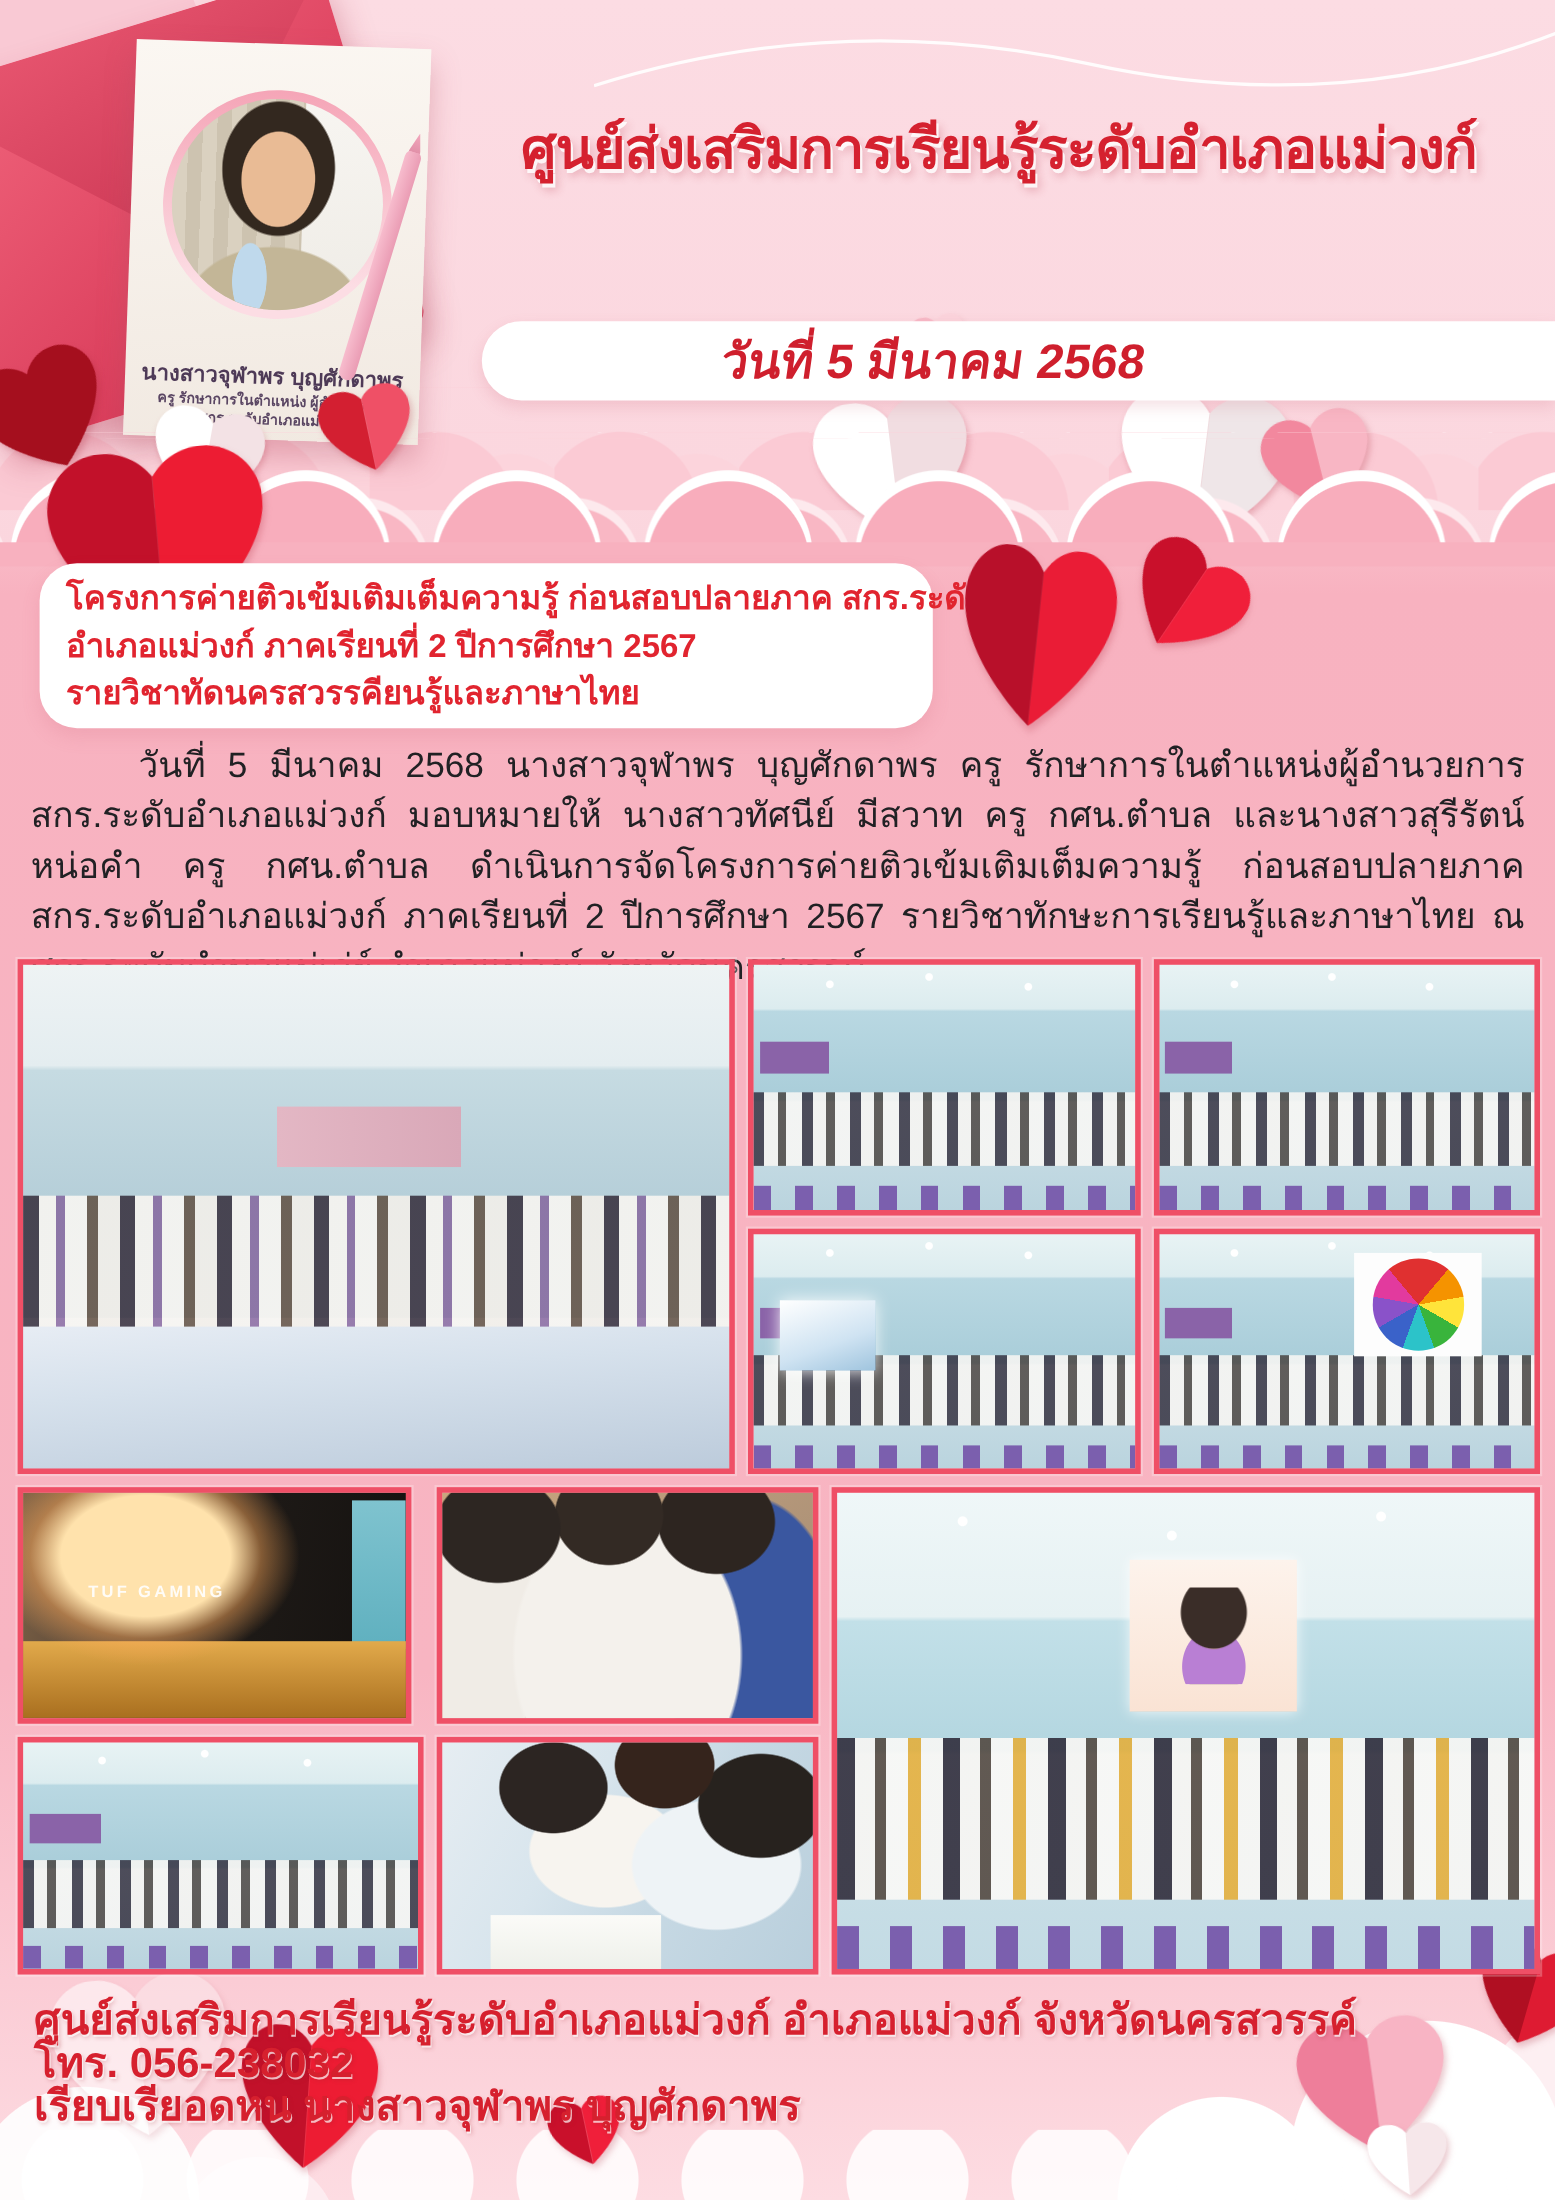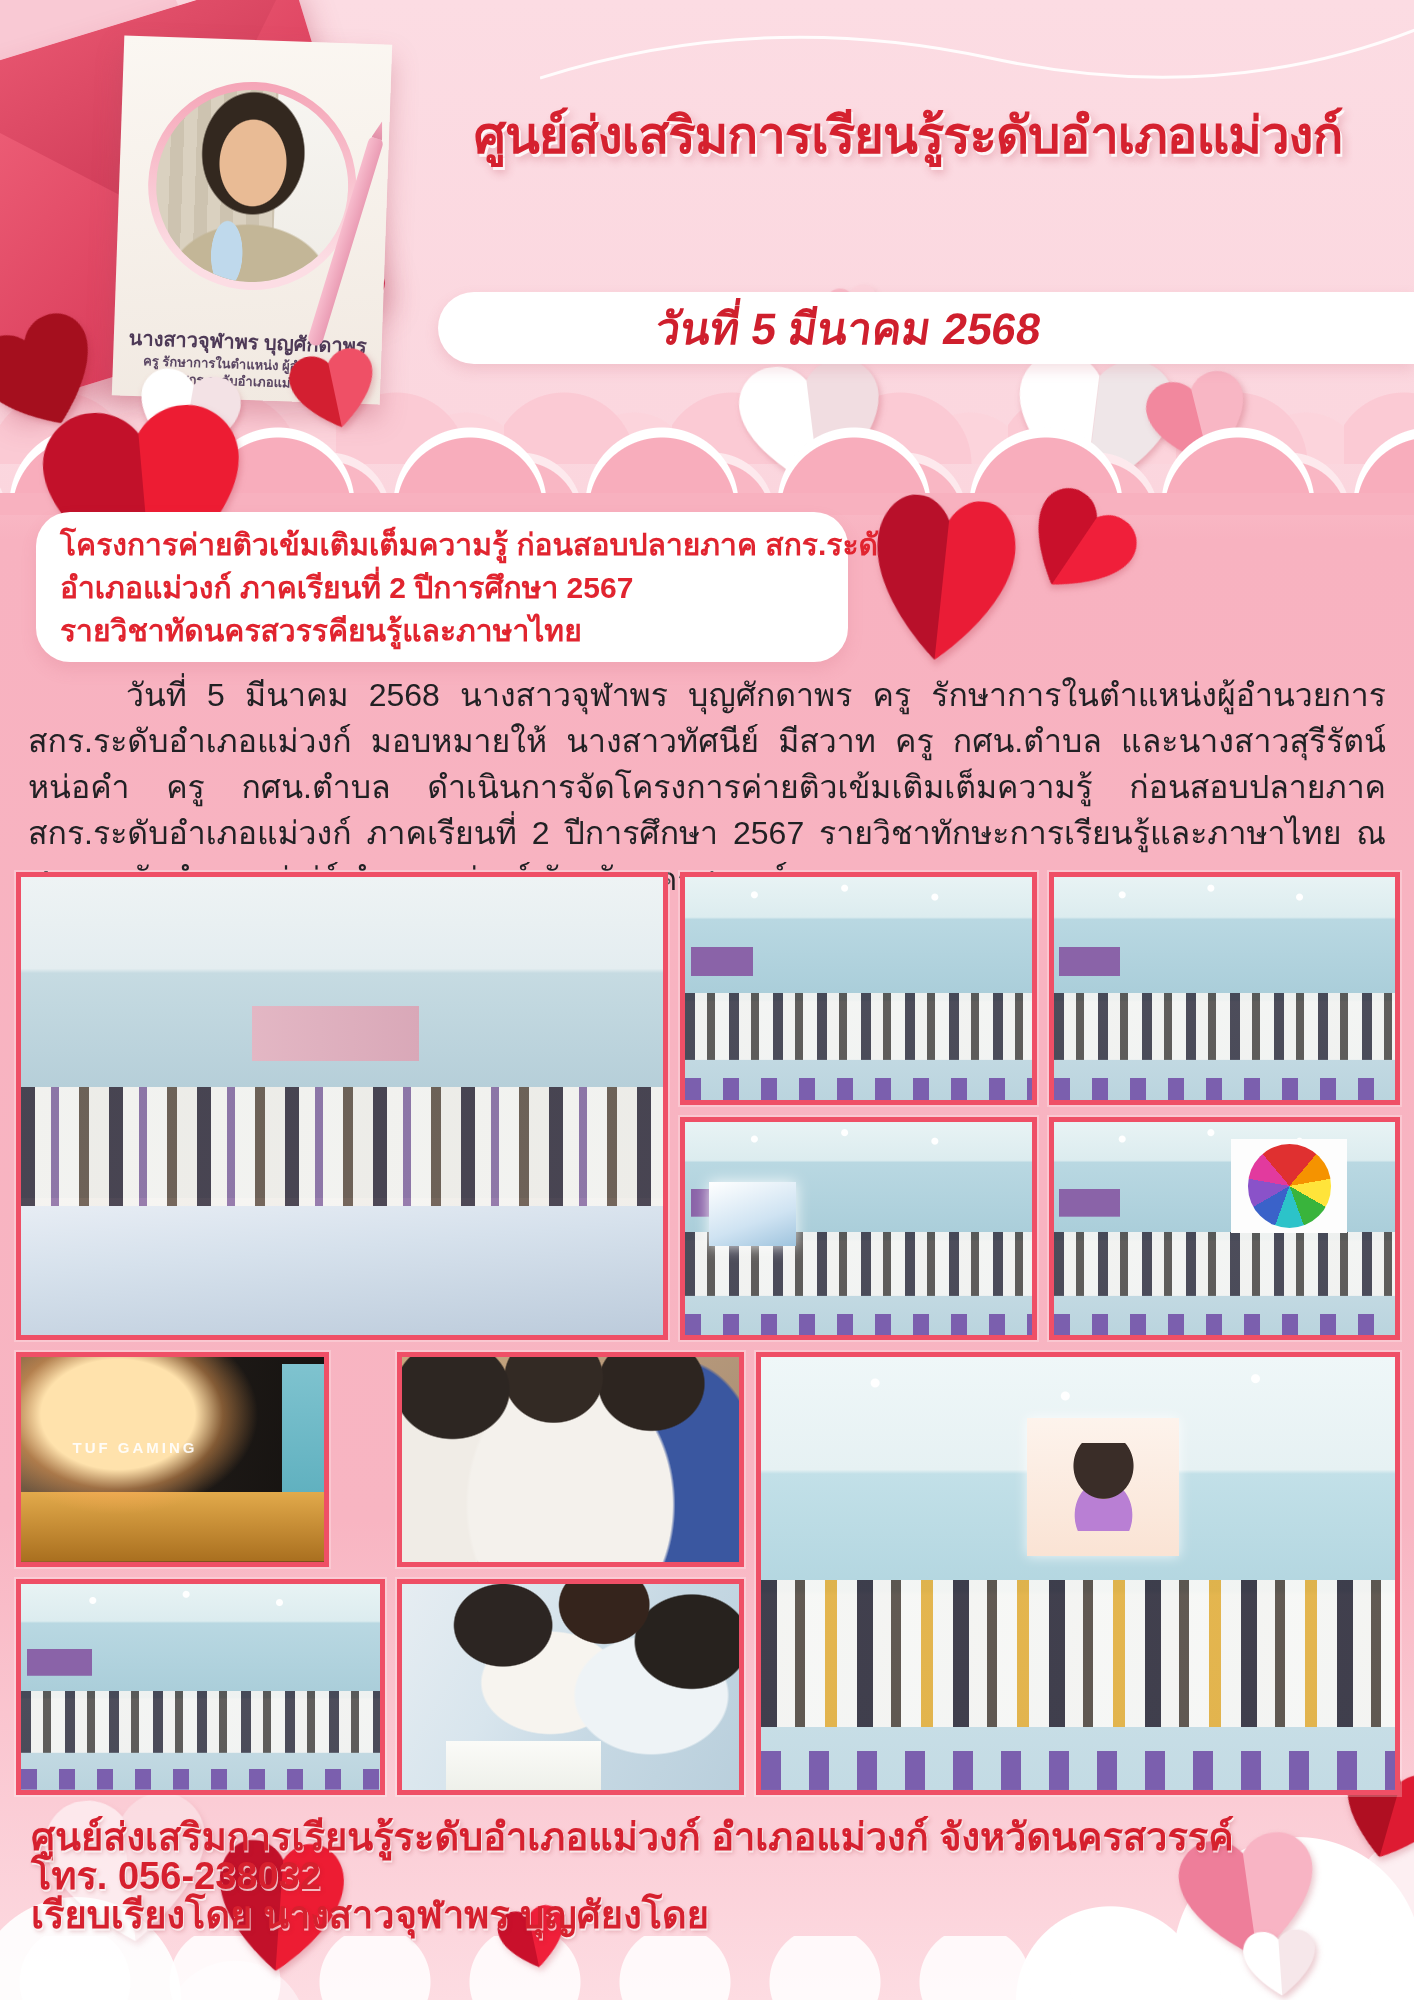--- a/index.html
+++ b/index.html
@@ -82,21 +82,21 @@
       background-color:#bcd4dc;box-shadow:0 0 0 2px rgba(255,255,255,.25);}
   #p1{left:16px;top:872px;width:652px;height:468px;background:
       repeating-linear-gradient(90deg,rgba(52,44,58,.85) 0 14px,rgba(246,244,240,.92) 14px 30px,rgba(126,88,150,.75) 30px 38px,rgba(248,246,242,.9) 38px 58px,rgba(90,70,55,.8) 58px 68px,rgba(244,240,234,.88) 68px 88px) 0 62%/100% 26% no-repeat,
       linear-gradient(175deg,#e9eef5 0%,#d6e1ec 40%,#bccbdb 100%) 0 100%/100% 30% no-repeat,
       linear-gradient(90deg,transparent 36%,#e3b7c4 36%,#d9a8b8 62%,transparent 62%) 0 32%/100% 12% no-repeat,
       linear-gradient(180deg,#eef3f4 0%,#e4edf0 20%,#c6dbe2 21%,#b6cfd9 46%,#c2d5de 100%);}
   #p2{left:680px;top:872px;width:357px;height:233px;}
   #p3{left:1049px;top:872px;width:351px;height:233px;}
   #p4{left:680px;top:1117px;width:357px;height:223px;}
   #p5{left:1049px;top:1117px;width:351px;height:223px;}
-  #p6{left:16px;top:1352px;width:313px;height:215px;background:
+  #p6{left:16px;top:1352px;width:358px;height:215px;background:
       radial-gradient(ellipse 140px 100px at 32% 28%,#ffe2ac 55%,rgba(255,170,90,.45) 75%,transparent 100%),
       linear-gradient(180deg,#e2aa4b 0%,#a96f1f 100%) 0 100%/100% 34% no-repeat,
       linear-gradient(180deg,#7fc3cf,#5fb0bf) 100% 10%/14% 66% no-repeat,
       linear-gradient(100deg,#7c6146 0%,#473a30 35%,#1d1916 60%,#14110f 100%);}
   #p7{left:397px;top:1352px;width:347px;height:215px;background:
       radial-gradient(ellipse 58px 50px at 15% 16%,#2d2622 97%,transparent),
       radial-gradient(ellipse 50px 46px at 45% 10%,#332a24 97%,transparent),
       radial-gradient(ellipse 54px 48px at 74% 13%,#2d2520 97%,transparent),
       radial-gradient(ellipse 105px 135px at 50% 72%,#f4f1ec 97%,transparent),
       radial-gradient(ellipse 85px 125px at 82% 62%,#3a57a0 97%,transparent),
@@ -302,16 +302,16 @@
   <svg class="heart" viewBox="0 0 32 29" style="--l:#b00f22;--r:#de1b32;left:1342px;top:1768px;width:100px;height:91px;transform:rotate(16deg);z-index:4">
       <use href="#h-fold"></use>
     </svg>
   <svg class="heart" viewBox="0 0 32 29" style="--l:#ffffff;--r:#f6e7ea;left:1244px;top:1930px;width:72px;height:66px;transform:rotate(-4deg);z-index:4">
       <use href="#h-fold"></use>
     </svg>
 
   <div class="footer">
     <div class="fl">ศูนย์ส่งเสริมการเรียนรู้ระดับอำเภอแม่วงก์ อำเภอแม่วงก์ จังหวัดนครสวรรค์</div>
     <div class="fl">โทร. 056-238032</div>
-    <div class="fl">เรียบเรียงโดย นางสาวจุฬาพร บุญศัยงโดย</div>
+    <div class="fl">เรียบเรียอดหน นางสาวจุฬาพร บุญศักดาพร</div>
   </div>
 
 </div>
 
 </body></html>

